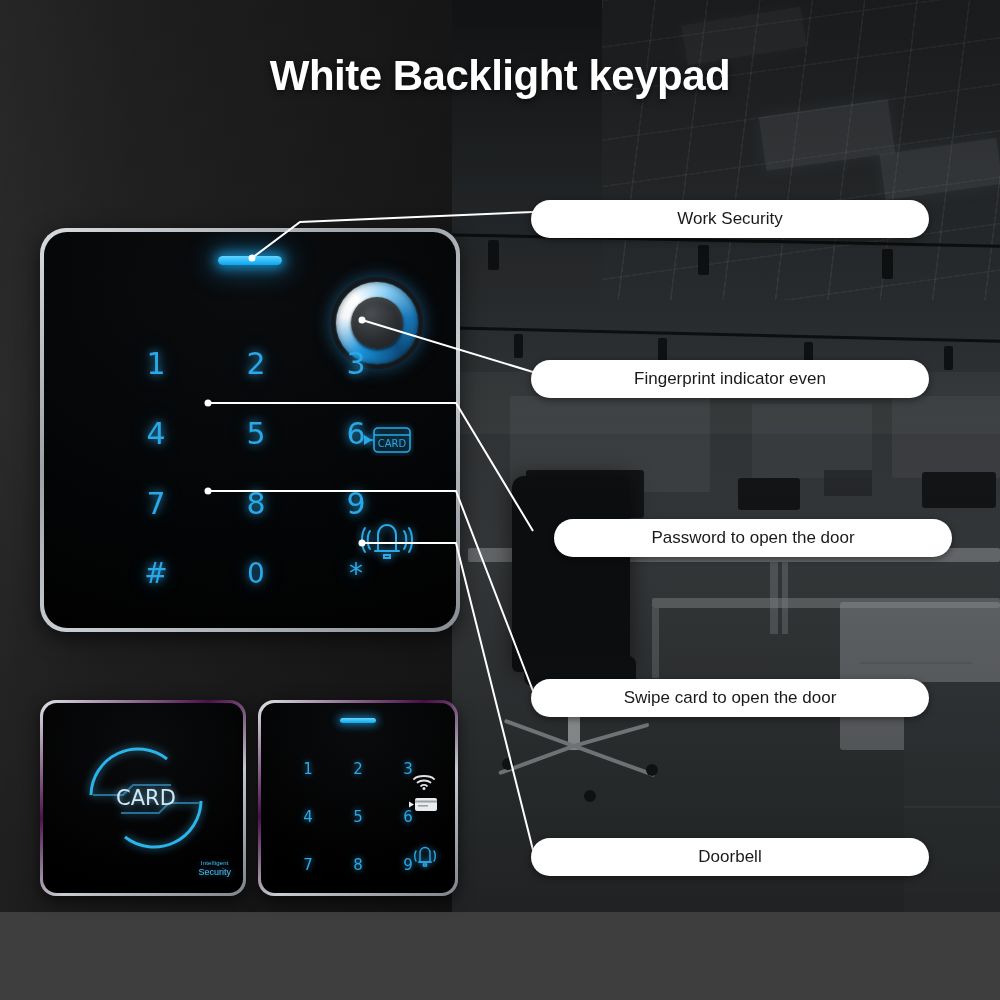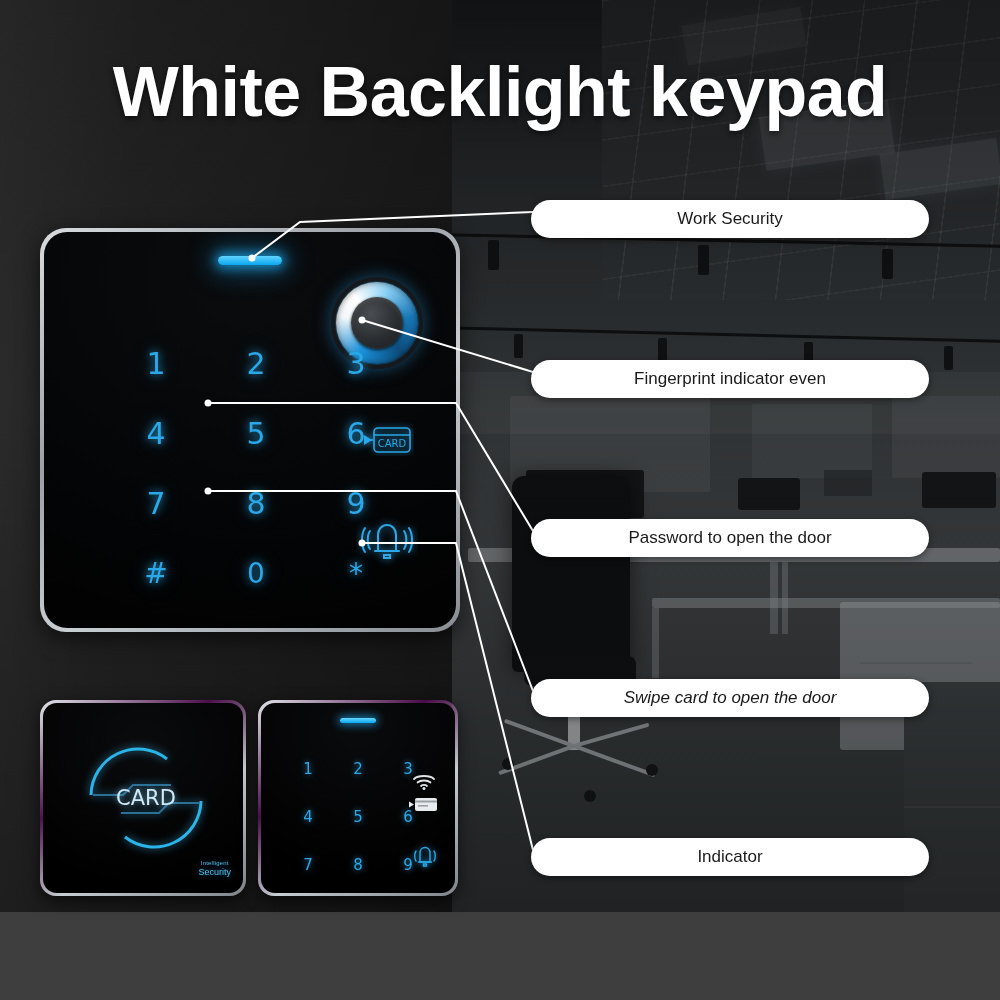--- a/index.html
+++ b/index.html
@@ -81,21 +81,21 @@
 
   
   #bottom-band{
     position:absolute; left:0; top:912px; width:1000px; height:88px;
     background:#3e3e3e;
   }
 
   
   #heading-block{ position:absolute; left:0; top:52px; width:1000px; text-align:center; z-index:30; }
   #page-title{
-    font-size:70px; font-weight:bold; color:#ffffff; letter-spacing:-.5px;
+    font-size:42px; font-weight:bold; color:#ffffff; letter-spacing:-.5px;
     text-shadow:0 2px 6px rgba(0,0,0,.65);
   }
   #page-subtitle{
     margin-top:16px; font-size:23px; color:#f2f2f2; font-weight:400;
     text-shadow:0 1px 4px rgba(0,0,0,.7);
   }
 
   
   #leader-svg{ position:absolute; left:0; top:0; width:1000px; height:1000px; z-index:40; pointer-events:none; }
 
@@ -307,28 +307,28 @@
     <circle cx="362" cy="543" r="3.5"></circle>
   </g>
 </svg>
 
 <div class="callout" style="left:531px;top:200px;">
   <span>Work Security</span>
 </div>
 <div class="callout" style="left:531px;top:360px;">
   <span>Fingerprint indicator even</span>
 </div>
-<div class="callout" style="left:531px;top:519px;justify-content:center;">
+<div class="callout" style="left:554px;top:519px;justify-content:center;">
   <span>Password to open the door</span>
 </div>
-<div class="callout" style="left:531px;top:679px;font-style:italic;">
+<div class="callout" style="left:531px;top:679px;">
   <span>Swipe card to open the door</span>
 </div>
 <div class="callout" style="left:531px;top:838px;">
-  <span>Indicator</span>
+  <span>Doorbell</span>
 </div>
 
 <div id="device-main">
   <div id="device-main-face">
 
     <div id="work-indicator-led"></div>
 
     <div id="fingerprint-sensor">
       <div id="fingerprint-core"></div>
     </div>

